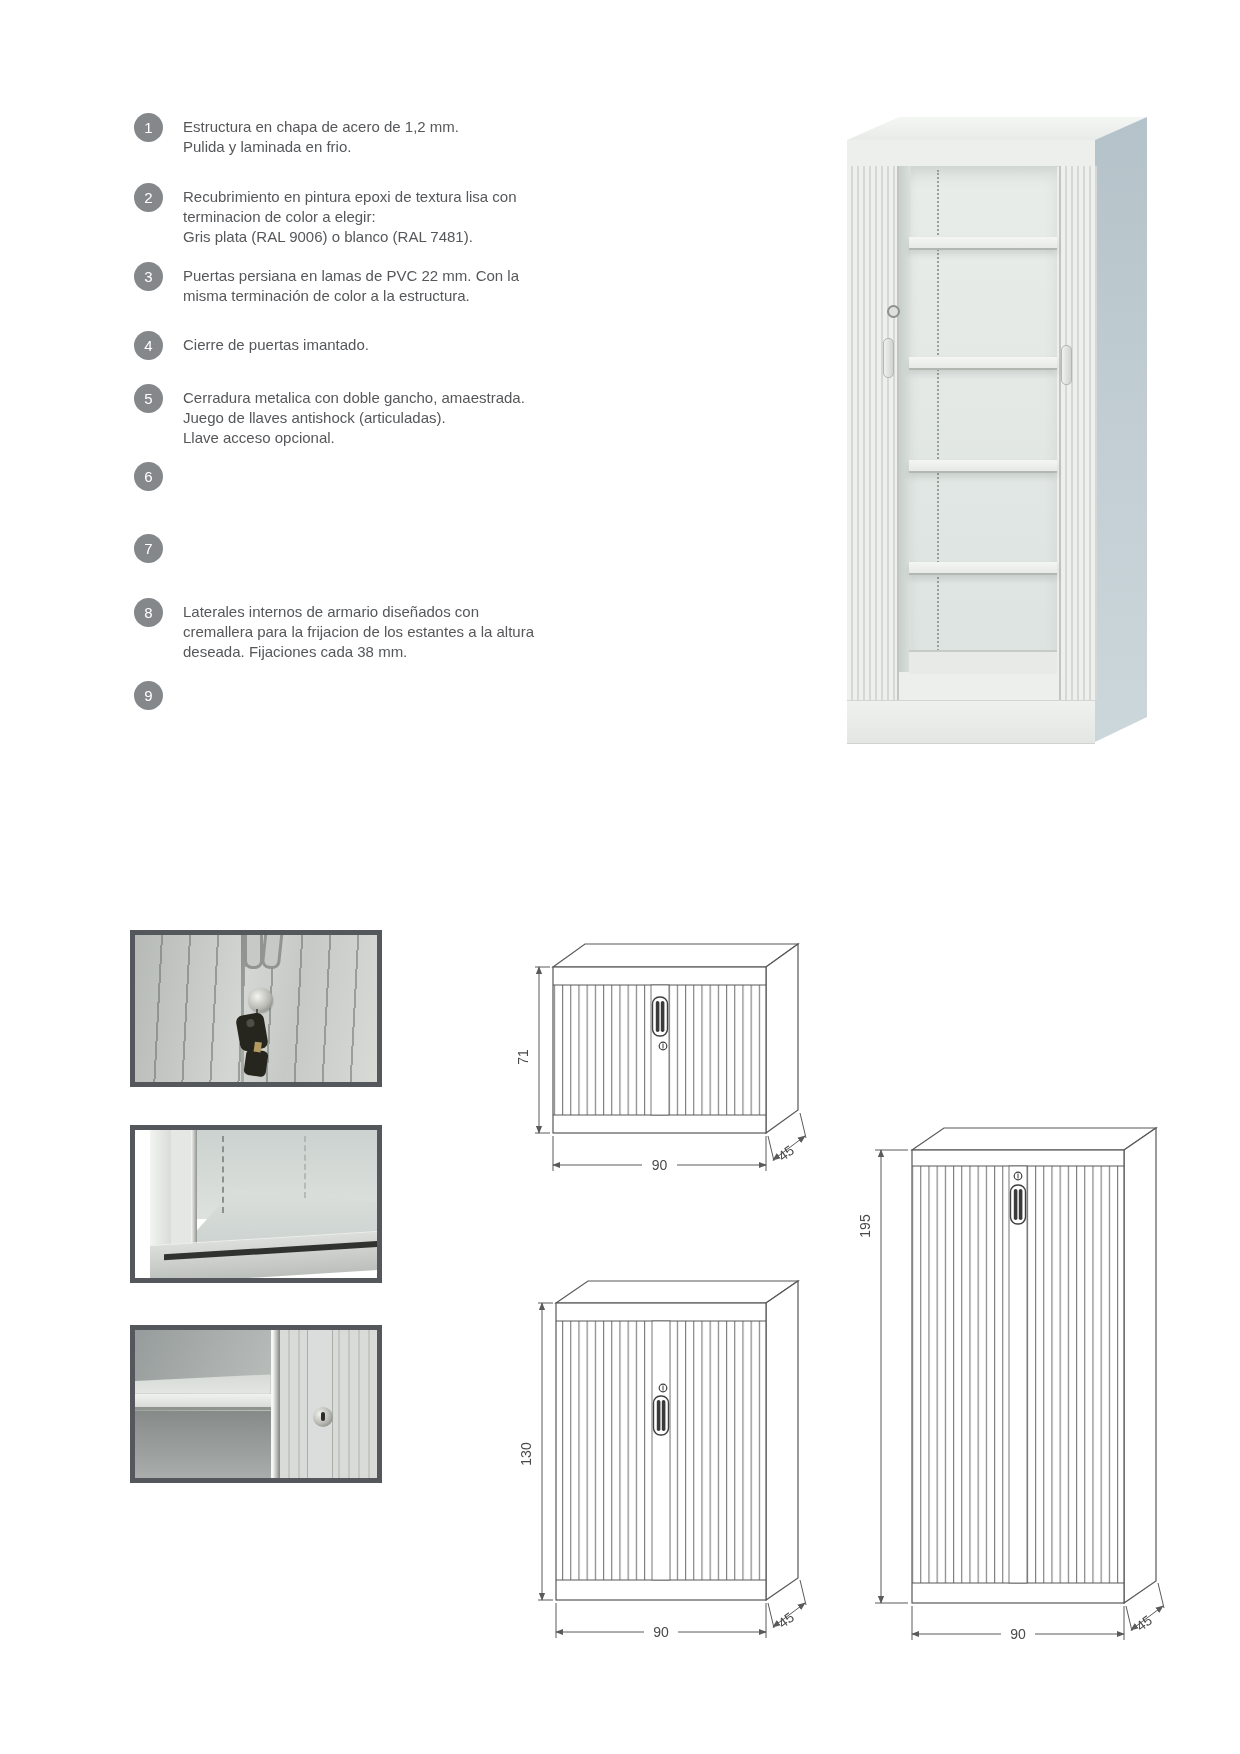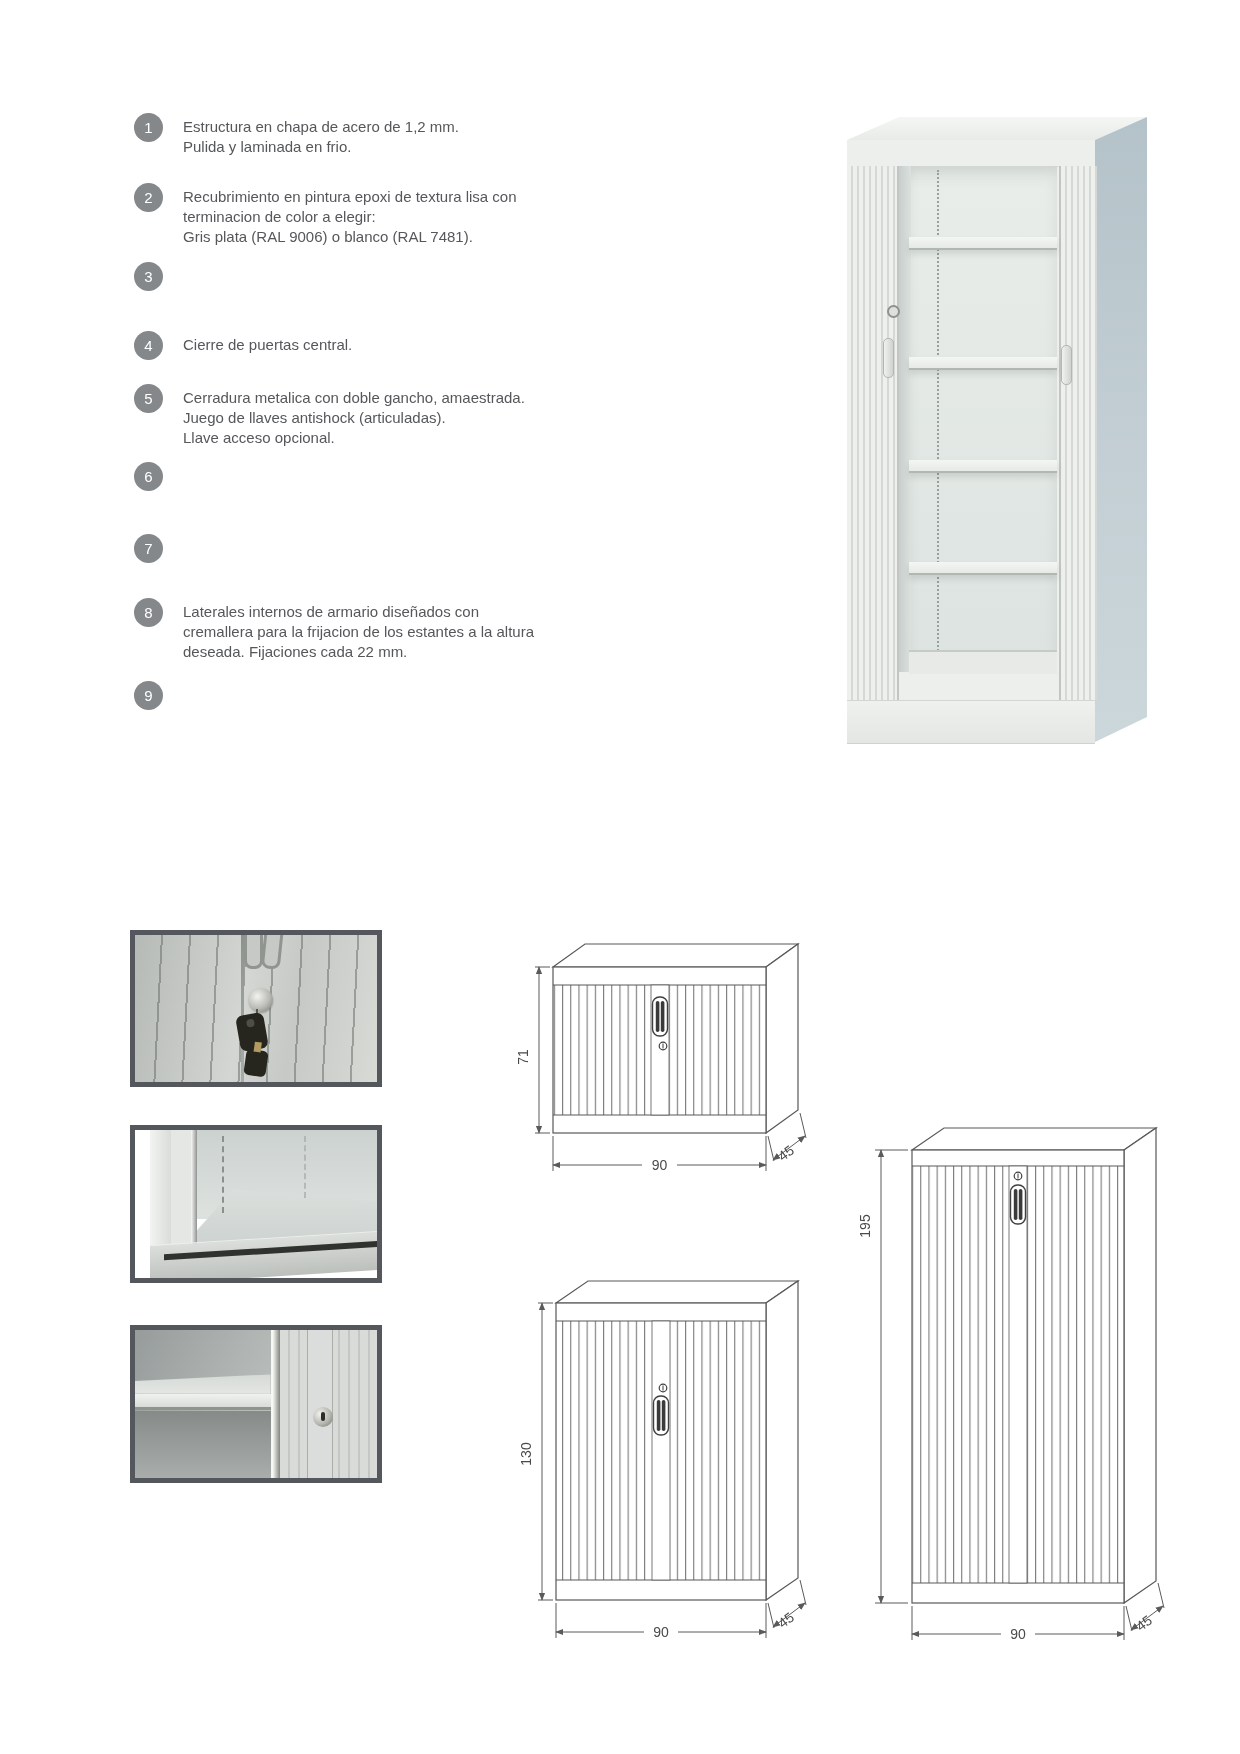--- a/index.html
+++ b/index.html
@@ -128,42 +128,44 @@
 Pulida y laminada en frio.</div>
   </div>
   <div class="feature" style="top:183px">
     <div class="badge">2</div>
     <div class="ftext">Recubrimiento en pintura epoxi de textura lisa con
 terminacion de color a elegir:
 Gris plata (RAL 9006) o blanco (RAL 7481).</div>
   </div>
   <div class="feature" style="top:262px">
     <div class="badge">3</div>
+    <div class="ftext">Puertas persiana en lamas de PVC 22 mm. Con la
+misma terminación de color a la estructura.</div>
   </div>
   <div class="feature" style="top:331px">
     <div class="badge">4</div>
-    <div class="ftext">Cierre de puertas central.</div>
+    <div class="ftext">Cierre de puertas imantado.</div>
   </div>
   <div class="feature" style="top:384px">
     <div class="badge">5</div>
     <div class="ftext">Cerradura metalica con doble gancho, amaestrada.
 Juego de llaves antishock (articuladas).
 Llave acceso opcional.</div>
   </div>
   <div class="feature" style="top:462px">
     <div class="badge">6</div>
   </div>
   <div class="feature" style="top:534px">
     <div class="badge">7</div>
   </div>
   <div class="feature" style="top:598px">
     <div class="badge">8</div>
     <div class="ftext">Laterales internos de armario diseñados con
 cremallera para la frijacion de los estantes a la altura
-deseada. Fijaciones cada 22 mm.</div>
+deseada. Fijaciones cada 38 mm.</div>
   </div>
   <div class="feature" style="top:681px">
     <div class="badge">9</div>
   </div>
 </div>
 
 <div id="cabinet">
   <div class="cab-top"></div>
   <div class="cab-side"></div>
   <div class="cab-front">

